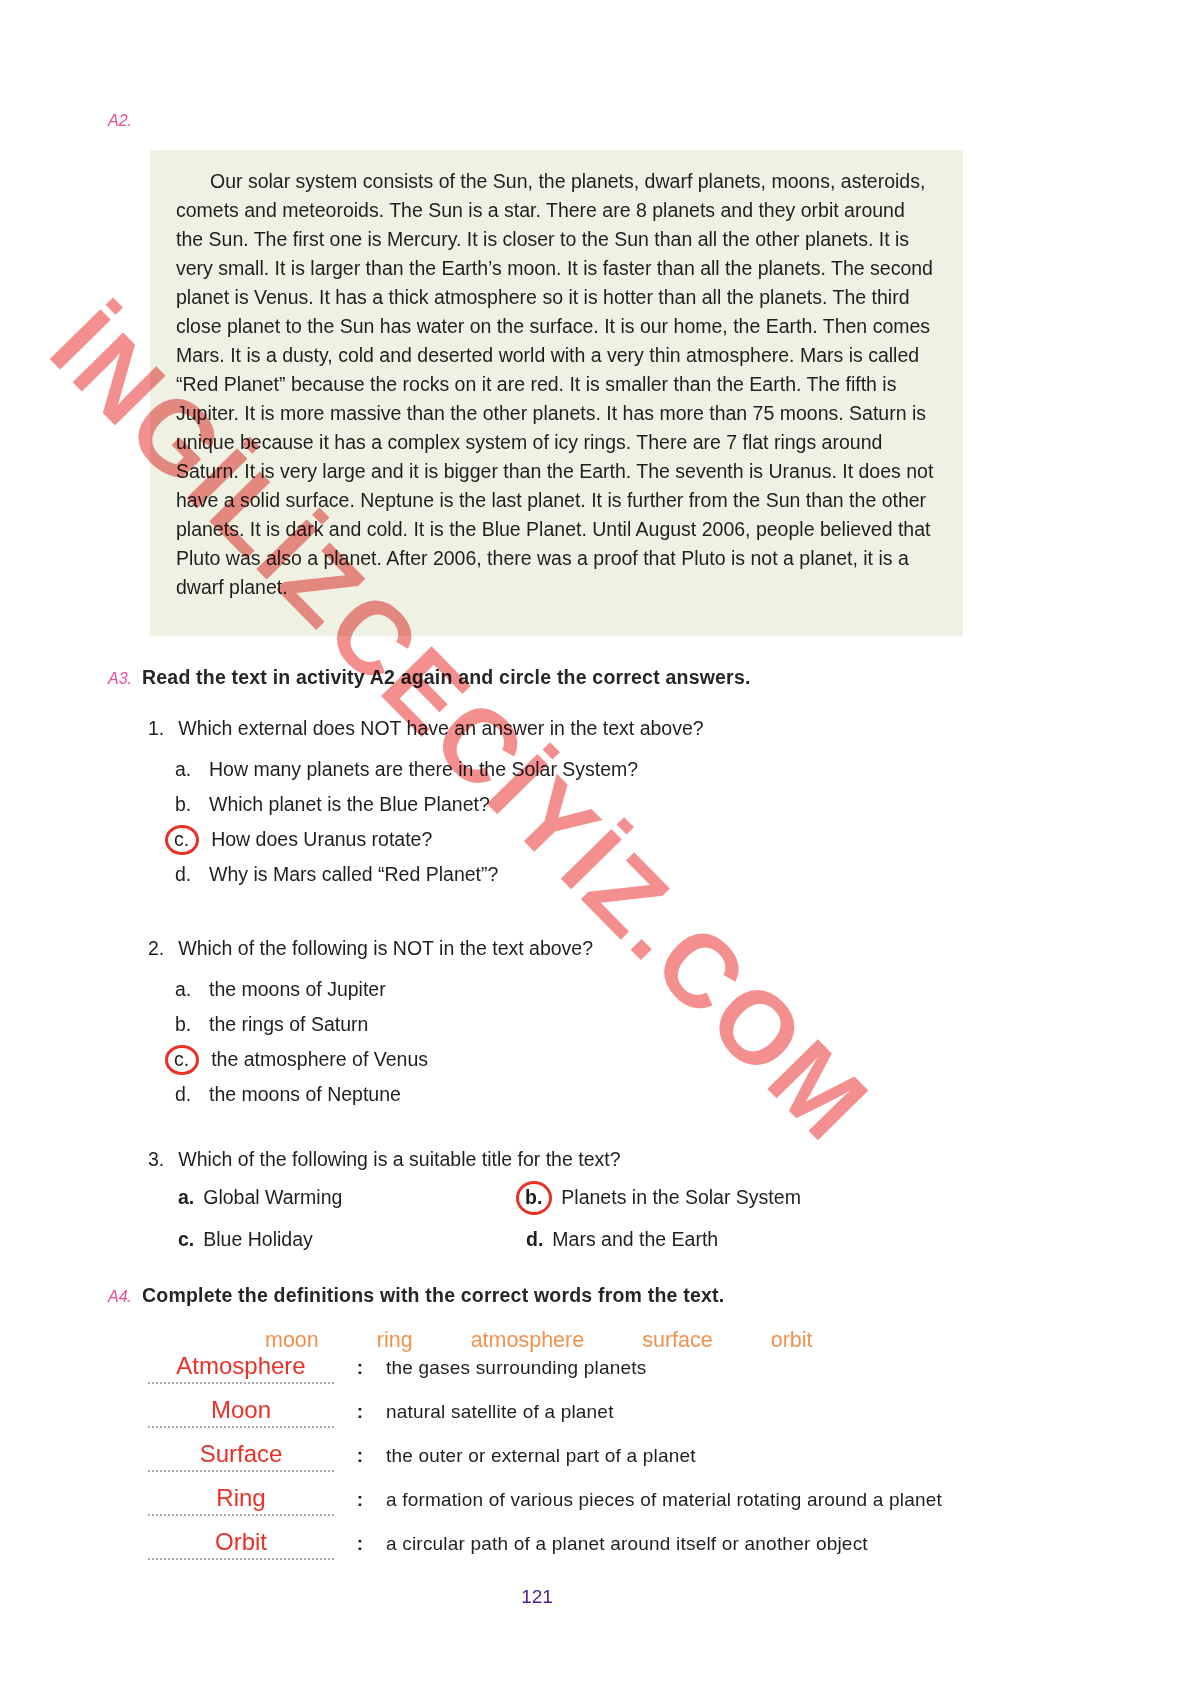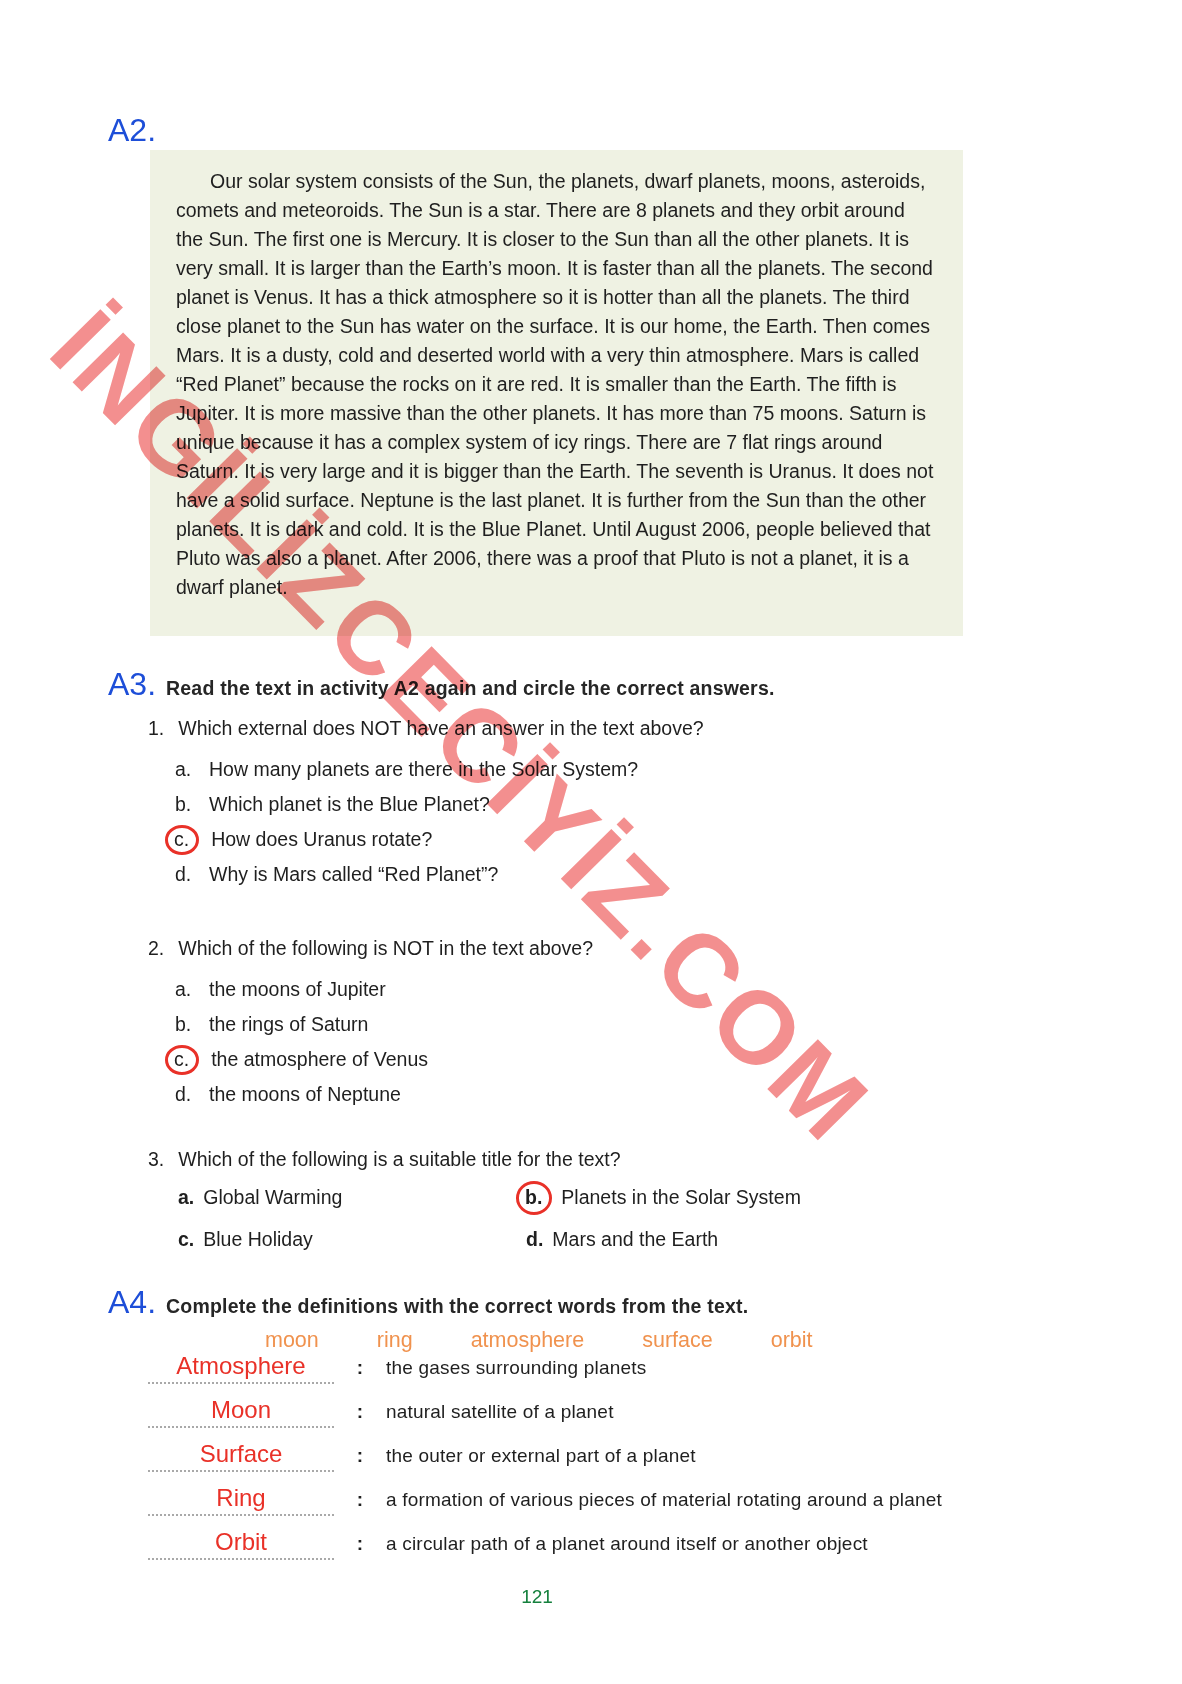--- a/index.html
+++ b/index.html
@@ -19,21 +19,21 @@
     transform: rotate(45.5deg); transform-origin: 0 0;
     font-size: 103px; font-weight: bold; letter-spacing: 4px;
     color: #f2807f; opacity: 0.88;
     mix-blend-mode: multiply;
     white-space: nowrap; z-index: 2;
     pointer-events: none;
   }
 
   
   .activity-header { position: absolute; display: flex; gap: 10px; align-items: baseline; }
-  .activity-label { color: #1d4ed8; font-size: 32px; font-weight: normal; }
+  .activity-label { color: #ec4899; font-size: 16px; font-weight: normal; font-style: italic; }
   .activity-title { font-weight: bold; font-size: 19.5px; color: #262626; letter-spacing: 0.2px; }
   #a2-header { left: 108px; top: 112px; }
   #a3-header { left: 108px; top: 666px; }
   #a4-header { left: 108px; top: 1284px; }
 
   
   .passage {
     position: absolute; left: 150px; top: 150px; width: 813px;
     background: #eff2e3;
     padding: 17px 26px 34px 26px;
@@ -74,21 +74,21 @@
     width: 186px; text-align: center;
     border-bottom: 2px dotted #a9a9a9;
     color: #e93128; font-size: 24px; line-height: 28px;
     padding-bottom: 2px;
   }
   .def-colon { width: 52px; text-align: center; font-weight: bold; font-size: 19px; padding-bottom: 5px; color: #1f1f1f; }
   .def-text { font-size: 19px; padding-bottom: 5px; color: #1f1f1f; letter-spacing: 0.2px; }
 
   .page-number {
     position: absolute; left: 497px; top: 1586px; width: 80px;
-    text-align: center; font-size: 19px; color: #15803d;
+    text-align: center; font-size: 19px; color: #4c1d95;
   }
 </style>
 </head>
 <body>
 
 <div class="content">
 
   <div class="activity-header" id="a2-header">
     <span class="activity-label">A2.</span>
   </div>

